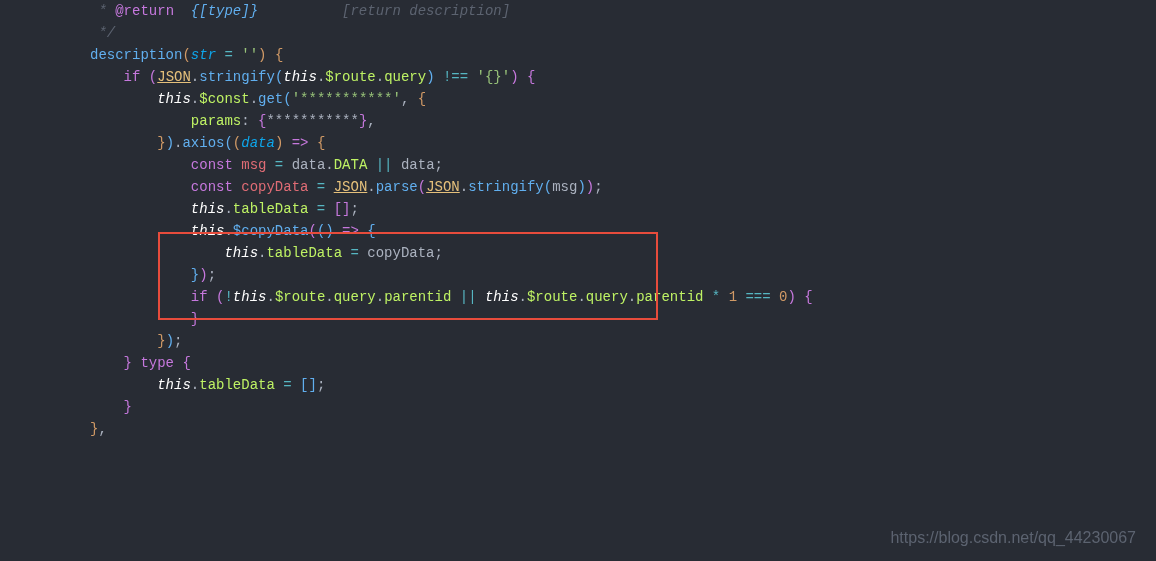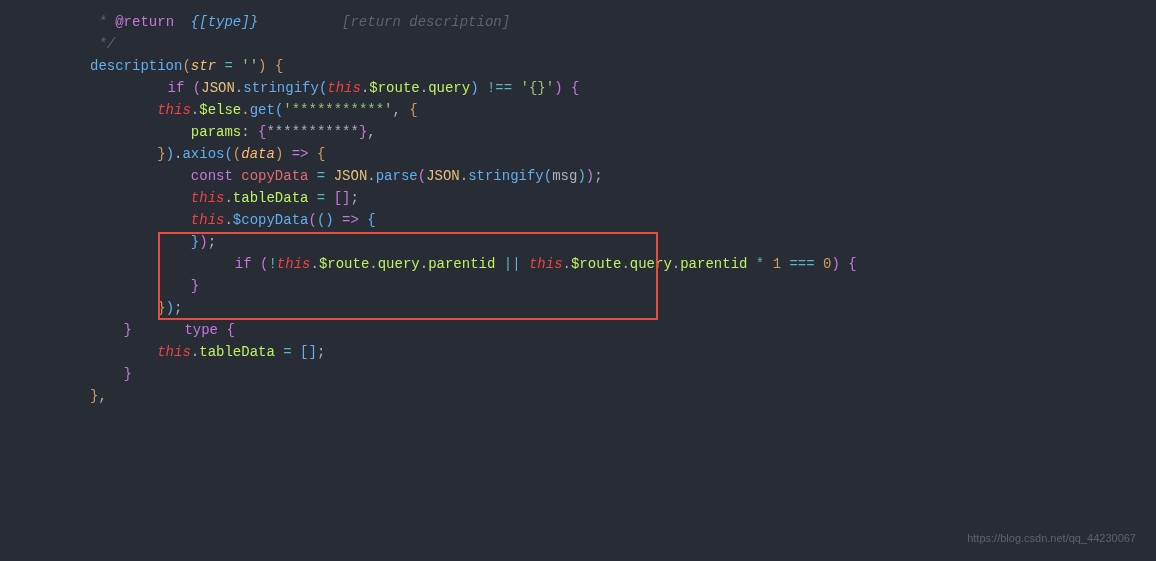--- a/index.html
+++ b/index.html
@@ -13,80 +13,82 @@
       font-size: 14px;
       line-height: 22px;
       color: #abb2bf;
       padding: 0;
       width: 1156px;
       height: 561px;
       overflow: hidden;
       position: relative;
     }
     .editor {
-      padding: 11px 0 0 90px;
+      padding: 0 0 0 90px;
       position: relative;
     }
     .line {
       white-space: pre;
       position: relative;
     }
     .comment { color: #5c6370; font-style: italic; }
     .keyword-return { color: #c678dd; }
     .keyword-tag { color: #61afef; font-style: italic; }
-    .keyword-purple { color: #c678dd; margin-left: 44px; }
+    .keyword-purple { color: #c678dd; }
     .method { color: #61afef; }
-    .param { color: #fdba74; font-style: italic; }
+    .param { color: #0ea5e9; font-style: italic; }
     .string { color: #98c379; }
-    .this-kw { color: #ef4444; font-style: italic; }
+    .this-kw { color: #ffffff; font-style: italic; }
     .property { color: #bef264; }
     .operator { color: #56b6c2; }
     .number { color: #d19a66; }
     .bracket-yellow { color: #d19a66; }
     .bracket-purple { color: #c678dd; }
     .bracket-blue { color: #61afef; }
     .const-kw { color: #c678dd; }
     .var-name { color: #e06c75; }
     .white { color: #abb2bf; }
     .arrow { color: #c678dd; }
-    .global { color: #e5c07b; }
+    .global { color: #e5c07b; text-decoration: underline; }
     
     .highlight-box {
       position: absolute;
       border: 2px solid #e74c3c;
       left: 158px;
       top: 232px;
       width: 500px;
       height: 88px;
       pointer-events: none;
     }
     
     .watermark {
       position: absolute;
       bottom: 12px;
       right: 20px;
       color: #5c6370;
-      font-size: 11px;
+      font-size: 16px;
       font-family: Arial, sans-serif;
     }
   </style>
 </head>
 <body>
 
 <div class="editor">
   <div class="line"><span class="comment"> * </span><span class="keyword-return">@return</span><span class="keyword-tag">  {[type]}</span><span class="comment">          [return description]</span></div>
   <div class="line"><span class="comment"> */</span></div>
   <div class="line"><span class="method">description</span><span class="bracket-yellow">(</span><span class="param">str</span><span class="operator"> = </span><span class="string">''</span><span class="bracket-yellow">)</span><span class="bracket-yellow"> {</span></div>
   <div class="line"><span>    </span><span class="keyword-purple">if</span><span class="bracket-purple"> (</span><span class="global">JSON</span><span class="white">.</span><span class="method">stringify</span><span class="bracket-blue">(</span><span class="this-kw">this</span><span class="white">.</span><span class="property">$route</span><span class="white">.</span><span class="property">query</span><span class="bracket-blue">)</span><span class="operator"> !== </span><span class="string">'{}'</span><span class="bracket-purple">)</span><span class="bracket-purple"> {</span></div>
-  <div class="line"><span>        </span><span class="this-kw">this</span><span class="white">.</span><span class="property">$else</span><span class="white">.</span><span class="method">get</span><span class="bracket-blue">(</span><span class="string">'***********'</span><span class="white">, </span><span class="bracket-yellow">{</span></div>
+  <div class="line"><span>        </span><span class="this-kw">this</span><span class="white">.</span><span class="property">$const</span><span class="white">.</span><span class="method">get</span><span class="bracket-blue">(</span><span class="string">'***********'</span><span class="white">, </span><span class="bracket-yellow">{</span></div>
   <div class="line"><span>            </span><span class="property">params</span><span class="white">: </span><span class="bracket-purple">{</span><span class="white">***********</span><span class="bracket-purple">}</span><span class="white">,</span></div>
   <div class="line"><span>        </span><span class="bracket-yellow">}</span><span class="bracket-blue">)</span><span class="white">.</span><span class="method">axios</span><span class="bracket-blue">(</span><span class="bracket-yellow">(</span><span class="param">data</span><span class="bracket-yellow">)</span><span class="arrow"> =&gt; </span><span class="bracket-yellow">{</span></div>
+  <div class="line"><span>            </span><span class="const-kw">const</span><span> </span><span class="var-name">msg</span><span class="operator"> = </span><span class="white">data</span><span class="white">.</span><span class="property">DATA</span><span class="operator"> || </span><span class="white">data</span><span class="white">;</span></div>
   <div class="line"><span>            </span><span class="const-kw">const</span><span> </span><span class="var-name">copyData</span><span class="operator"> = </span><span class="global">JSON</span><span class="white">.</span><span class="method">parse</span><span class="bracket-purple">(</span><span class="global">JSON</span><span class="white">.</span><span class="method">stringify</span><span class="bracket-blue">(</span><span class="white">msg</span><span class="bracket-blue">)</span><span class="bracket-purple">)</span><span class="white">;</span></div>
   <div class="line"><span>            </span><span class="this-kw">this</span><span class="white">.</span><span class="property">tableData</span><span class="operator"> = </span><span class="bracket-purple">[</span><span class="bracket-purple">]</span><span class="white">;</span></div>
   <div class="line"><span>            </span><span class="this-kw">this</span><span class="white">.</span><span class="method">$copyData</span><span class="bracket-purple">(</span><span class="bracket-blue">(</span><span class="bracket-blue">)</span><span class="arrow"> =&gt; </span><span class="bracket-blue">{</span></div>
+  <div class="line"><span>                </span><span class="this-kw">this</span><span class="white">.</span><span class="property">tableData</span><span class="operator"> = </span><span class="white">copyData</span><span class="white">;</span></div>
   <div class="line"><span>            </span><span class="bracket-blue">}</span><span class="bracket-purple">)</span><span class="white">;</span></div>
   <div class="line"><span>            </span><span class="keyword-purple">if</span><span class="bracket-purple"> (</span><span class="operator">!</span><span class="this-kw">this</span><span class="white">.</span><span class="property">$route</span><span class="white">.</span><span class="property">query</span><span class="white">.</span><span class="property">parentid</span><span class="operator"> || </span><span class="this-kw">this</span><span class="white">.</span><span class="property">$route</span><span class="white">.</span><span class="property">query</span><span class="white">.</span><span class="property">parentid</span><span class="operator"> * </span><span class="number">1</span><span class="operator"> === </span><span class="number">0</span><span class="bracket-purple">)</span><span class="bracket-purple"> {</span></div>
   <div class="line"><span>            </span><span class="bracket-purple">}</span></div>
   <div class="line"><span>        </span><span class="bracket-yellow">}</span><span class="bracket-blue">)</span><span class="white">;</span></div>
   <div class="line"><span>    </span><span class="bracket-purple">}</span><span class="keyword-purple"> type </span><span class="bracket-purple">{</span></div>
   <div class="line"><span>        </span><span class="this-kw">this</span><span class="white">.</span><span class="property">tableData</span><span class="operator"> = </span><span class="bracket-blue">[</span><span class="bracket-blue">]</span><span class="white">;</span></div>
   <div class="line"><span>    </span><span class="bracket-purple">}</span></div>
   <div class="line"><span class="bracket-yellow">}</span><span class="white">,</span></div>
 
   <div class="highlight-box"></div>

